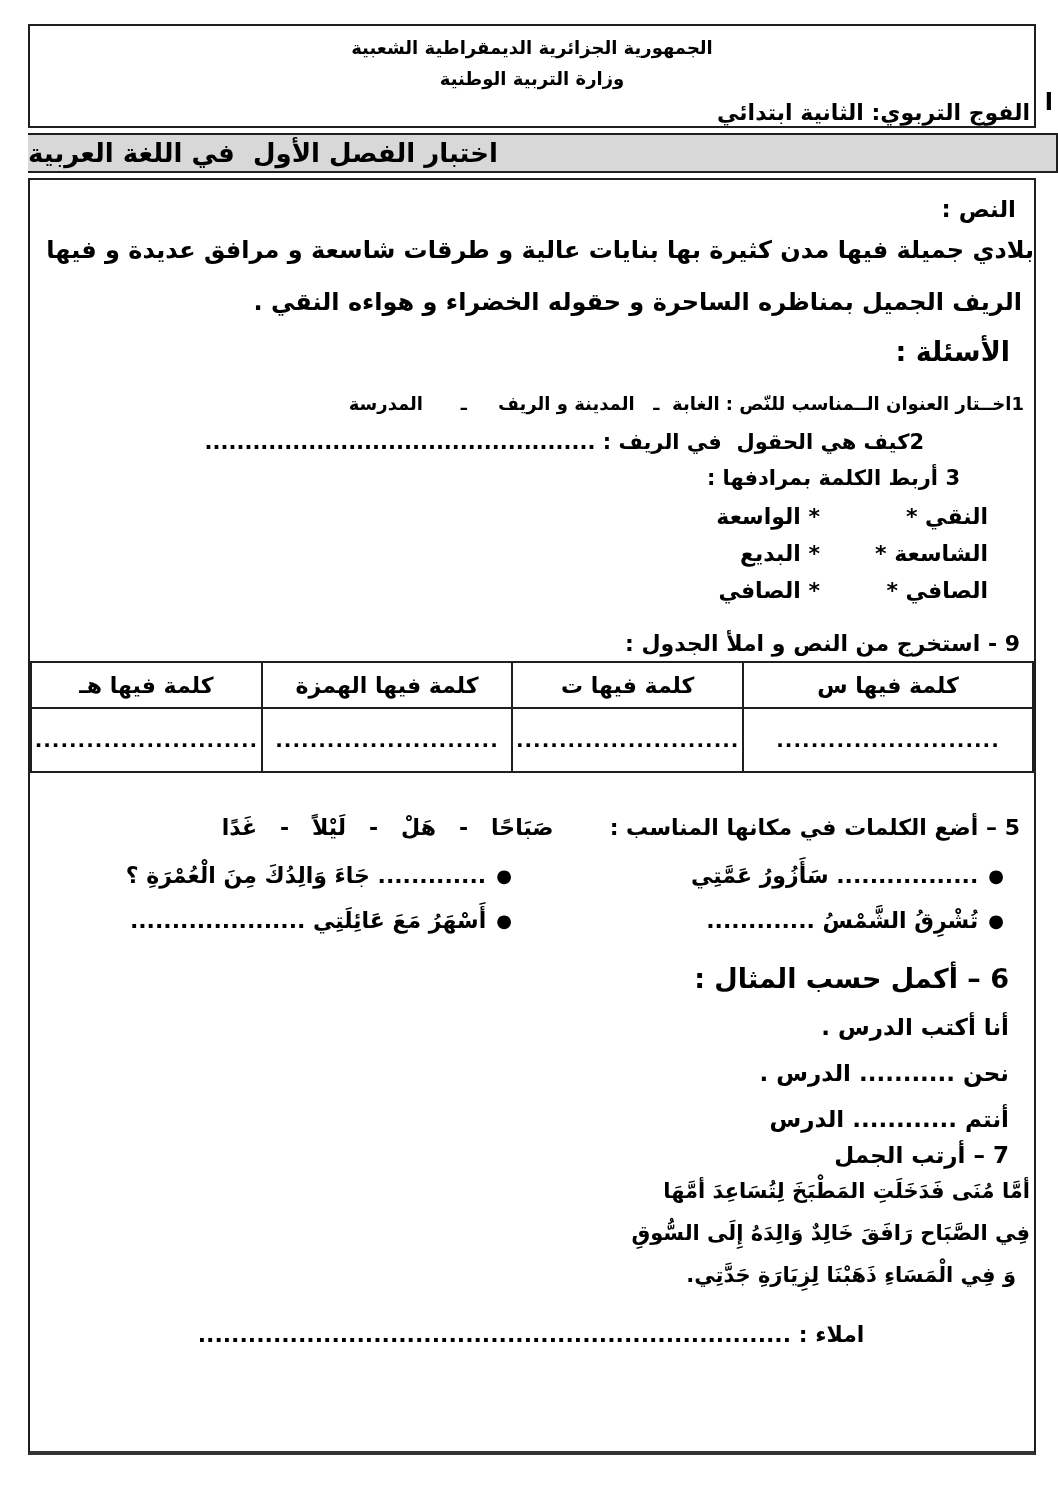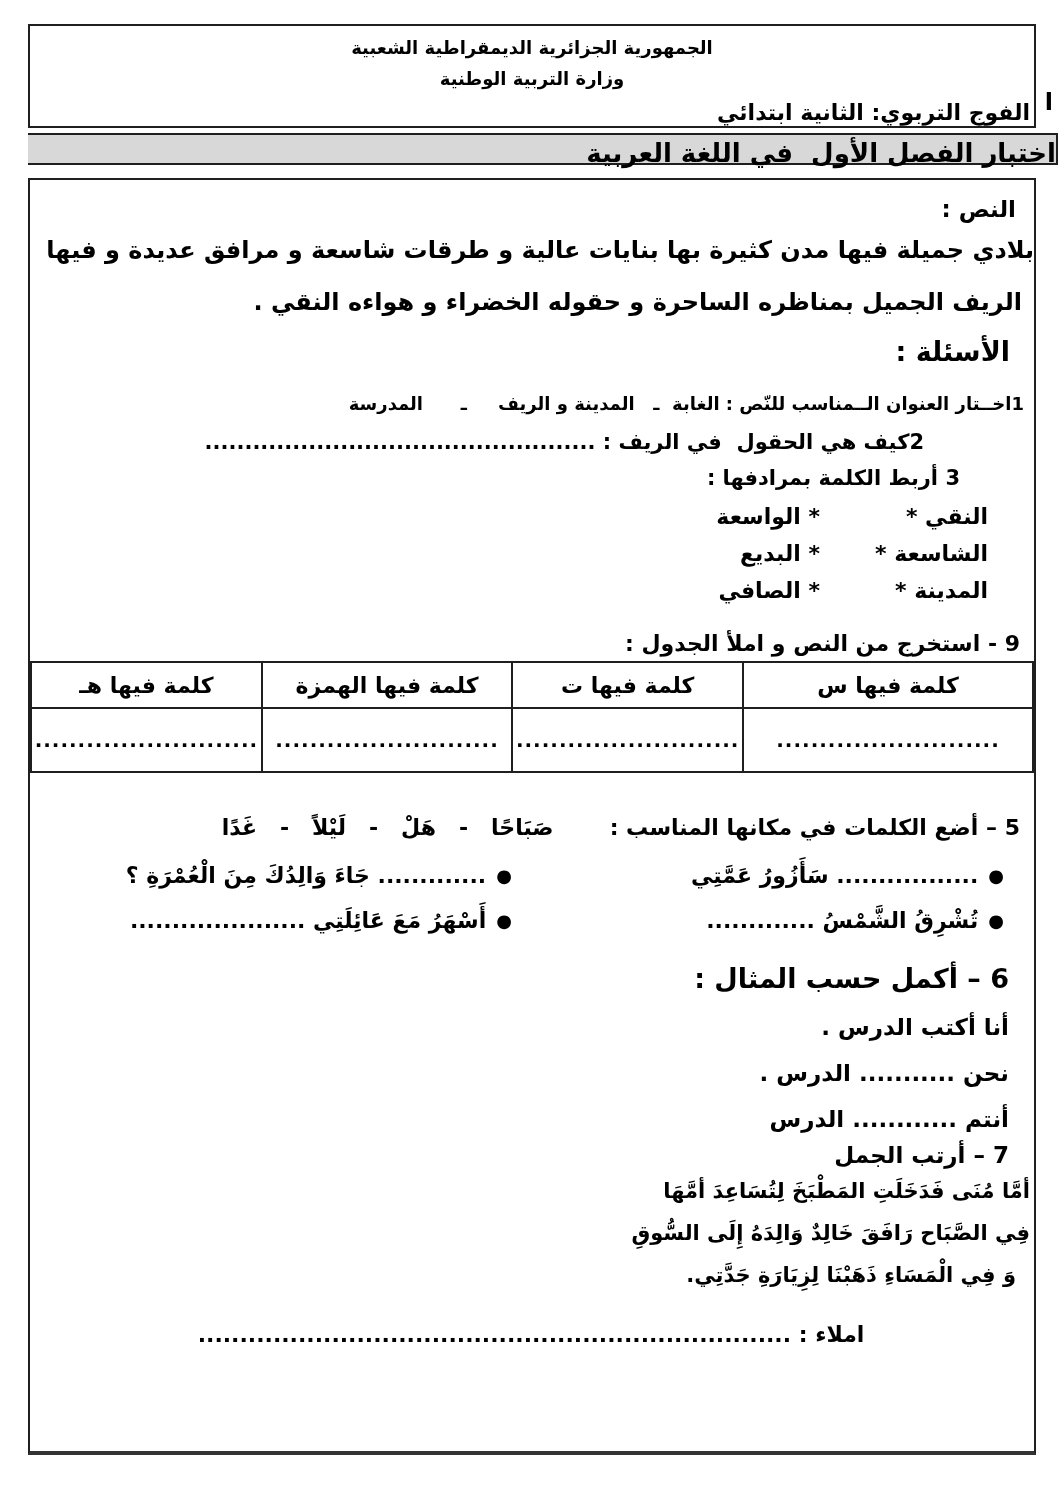--- a/index.html
+++ b/index.html
@@ -27,27 +27,27 @@
     position:absolute;bottom:1px;right:4px;
     font-size:22px;text-align:right;
   }
   .edge-letter{
     position:absolute;top:88px;right:5px;
     font-size:24px;
   }
 
   
   .title-bar{
-    position:absolute;left:28px;right:0;top:133px;height:32px;
+    position:absolute;left:28px;right:0;top:133px;height:40px;
     background:#d8d8d8;
     border-top:2px solid #1f1f1f;
     border-bottom:2px solid #1f1f1f;
     border-right:2px solid #1f1f1f;
     box-sizing:border-box;
-    text-align:right;
+    text-align:left;
     font-size:26px;line-height:36px;
   }
 
   
   .main-box{
     position:absolute;left:28px;right:22px;top:178px;bottom:42px;
     border:2px solid #1f1f1f;
     border-bottom:4px solid #333;
     box-sizing:border-box;
     overflow:hidden;
@@ -128,21 +128,21 @@
     <div class="pairs">
       <div class="pair-row">
         <span class="pair-right">النقي *</span>
         <span class="pair-left">* الواسعة</span>
       </div>
       <div class="pair-row">
         <span class="pair-right">الشاسعة *</span>
         <span class="pair-left">* البديع</span>
       </div>
       <div class="pair-row">
-        <span class="pair-right">المدينة *</span>
+        <span class="pair-right">الصافي *</span>
         <span class="pair-left">* الصافي</span>
       </div>
     </div>
 
     <div class="q4-title">9 - استخرج من النص و املأ الجدول :</div>
     <table class="xtract">
       <tbody>
           <tr>
         <th class="col-s">كلمة فيها س</th>
         <th class="col-t">كلمة فيها ت</th>

